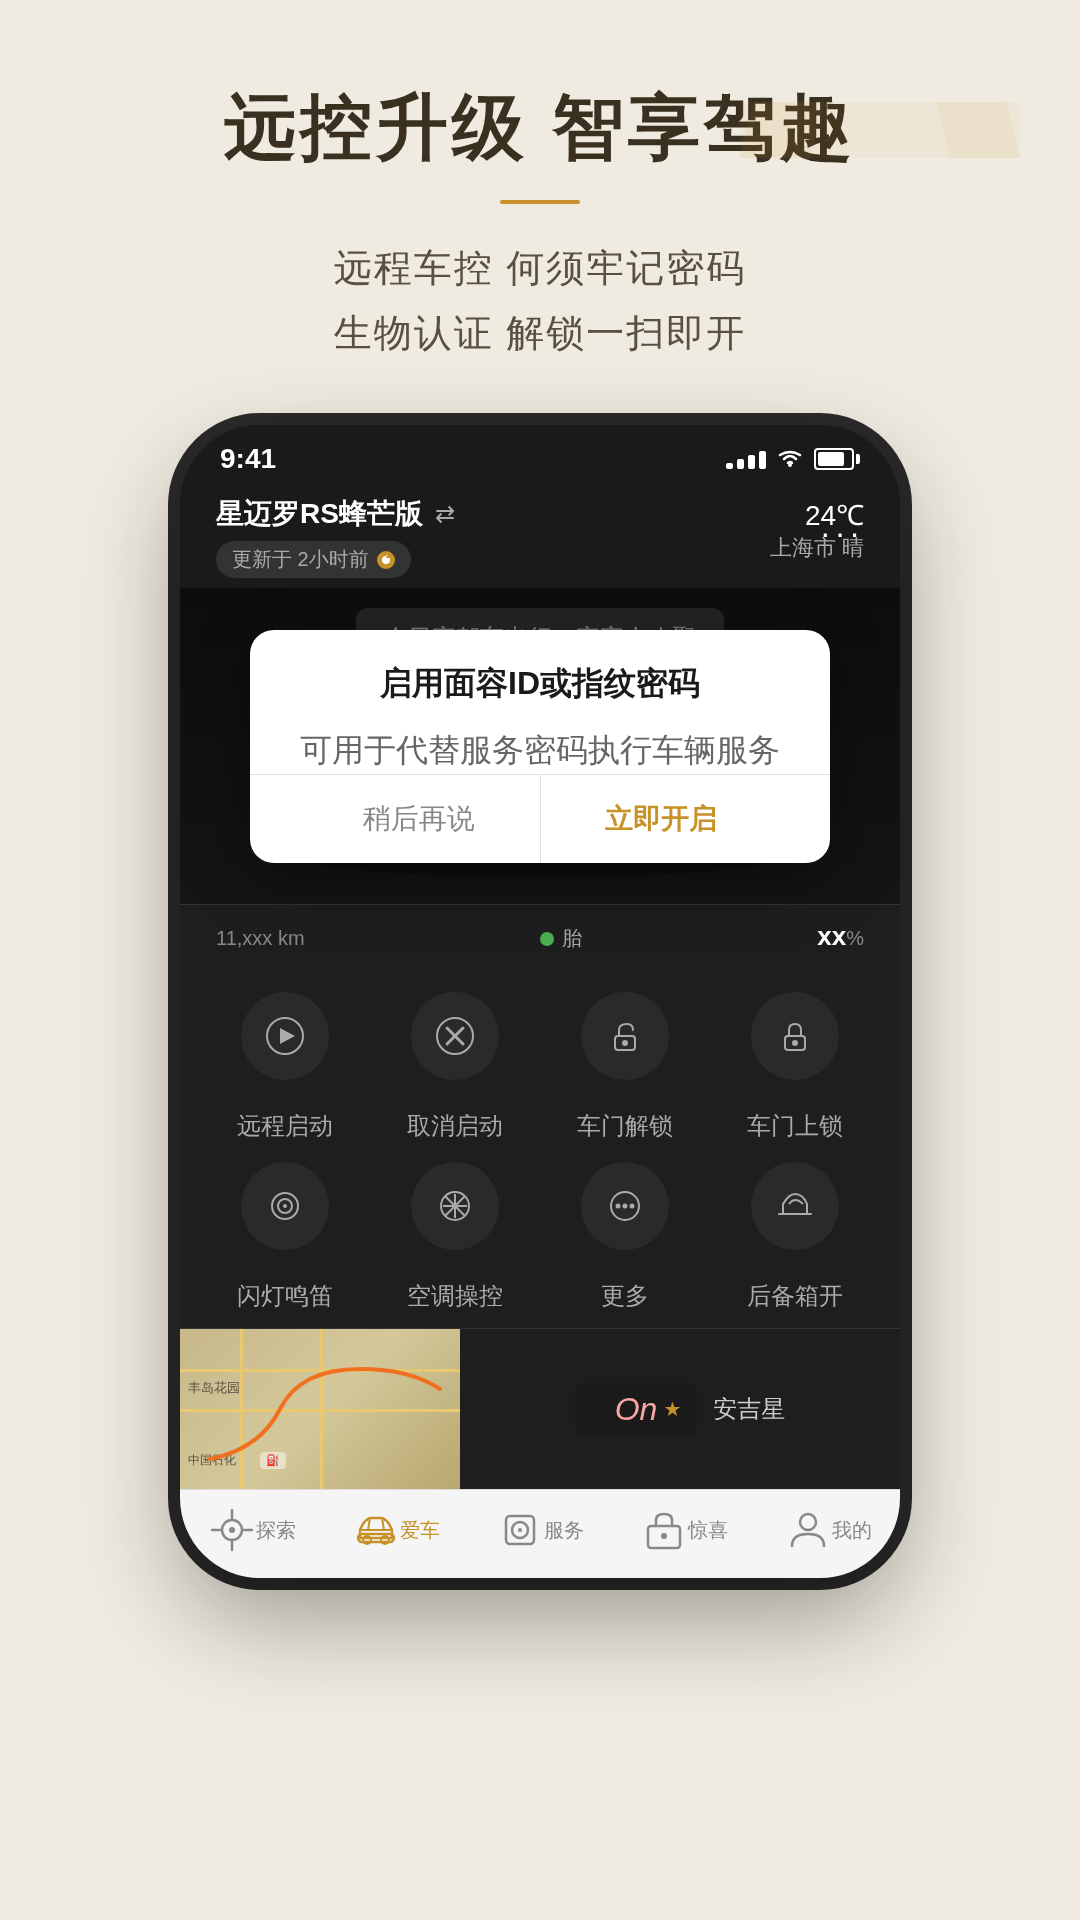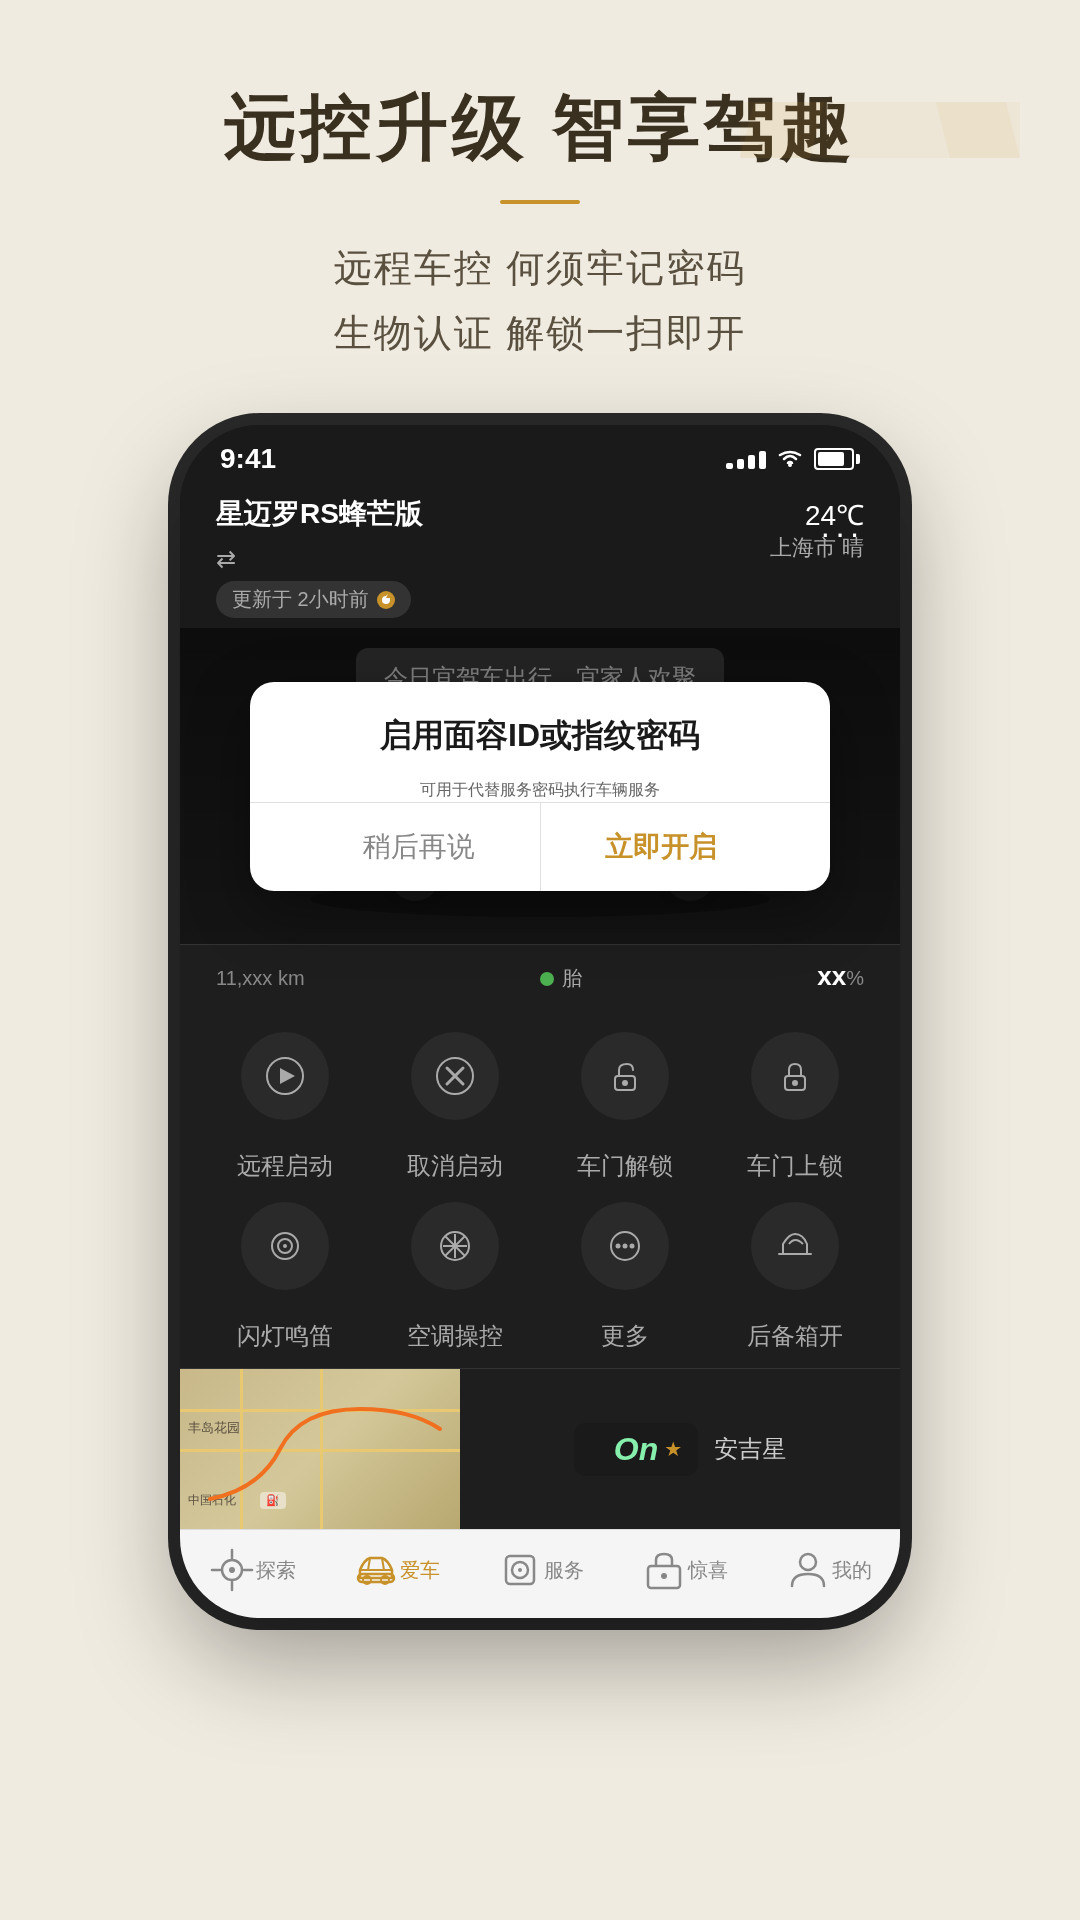--- a/index.html
+++ b/index.html
@@ -136,23 +136,22 @@
     
     .car-header {
       background: #1a1a1a;
       padding: 12px 36px 10px;
       display: flex;
       justify-content: space-between;
       align-items: flex-start;
     }
     .car-name-row {
       display: flex;
-      align-items: flex-start;
+      align-items: center;
       gap: 12px;
-      flex-direction: column;
     }
     .car-name {
       color: #ffffff;
       font-size: 28px;
       font-weight: 600;
     }
     .car-switch-icon {
       color: #aaa;
       font-size: 24px;
     }
@@ -291,21 +290,21 @@
       box-shadow: 0 20px 60px rgba(0,0,0,0.4);
     }
     .modal-title {
       font-size: 32px;
       font-weight: 700;
       color: #1a1a1a;
       text-align: center;
       margin-bottom: 20px;
     }
     .modal-desc {
-      font-size: 16px;
+      font-size: 32px;
       color: #666;
       text-align: center;
       line-height: 1.5;
     }
     .modal-divider {
       height: 1px;
       background: #e0e0e0;
       margin: 0 -48px;
     }
     .modal-buttons {
@@ -395,22 +394,22 @@
     .on-badge {
       background: #1a1a1a;
       border-radius: 12px;
       padding: 8px 16px;
       display: flex;
       align-items: center;
       gap: 6px;
     }
     .on-text {
       font-size: 32px;
-      font-weight: 700;
-      color: #86efac;
+      font-weight: 400;
+      color: #fca5a5;
       font-style: italic;
       margin-left: 24px;
     }
     .on-star {
       color: #c8922a;
       font-size: 20px;
     }
     .onstar-name {
       color: #cccccc;
       font-size: 24px;

